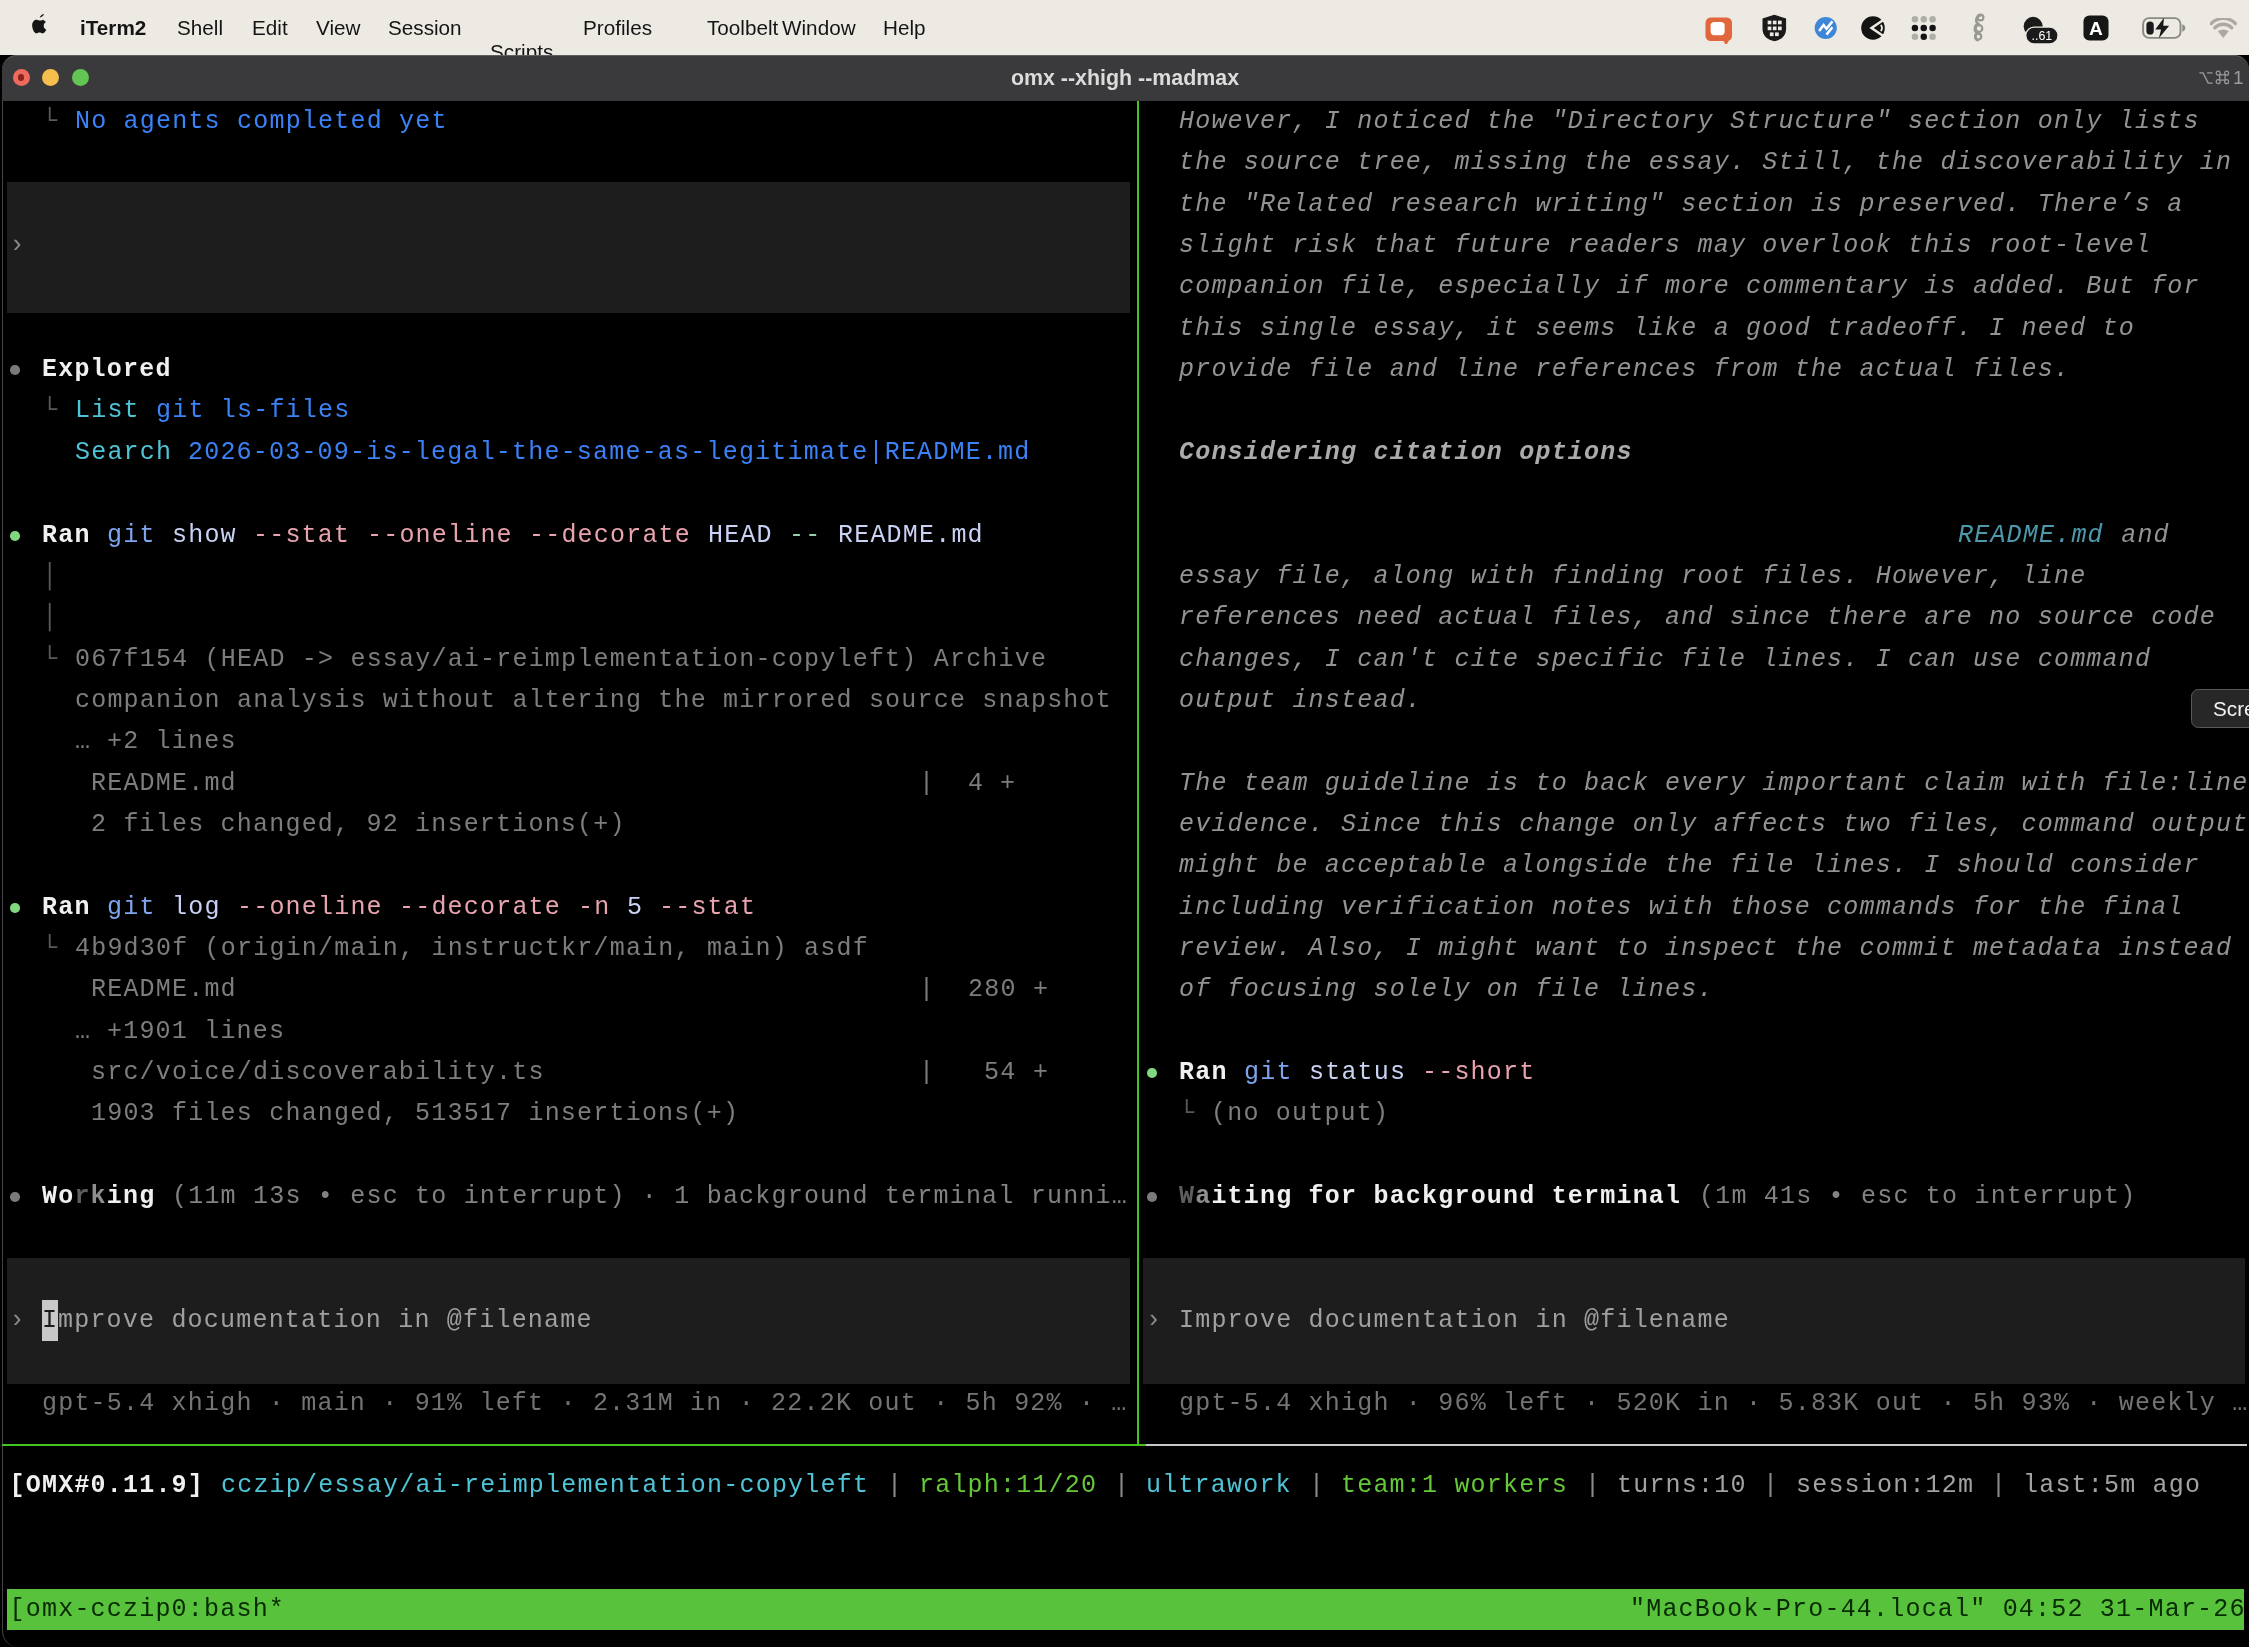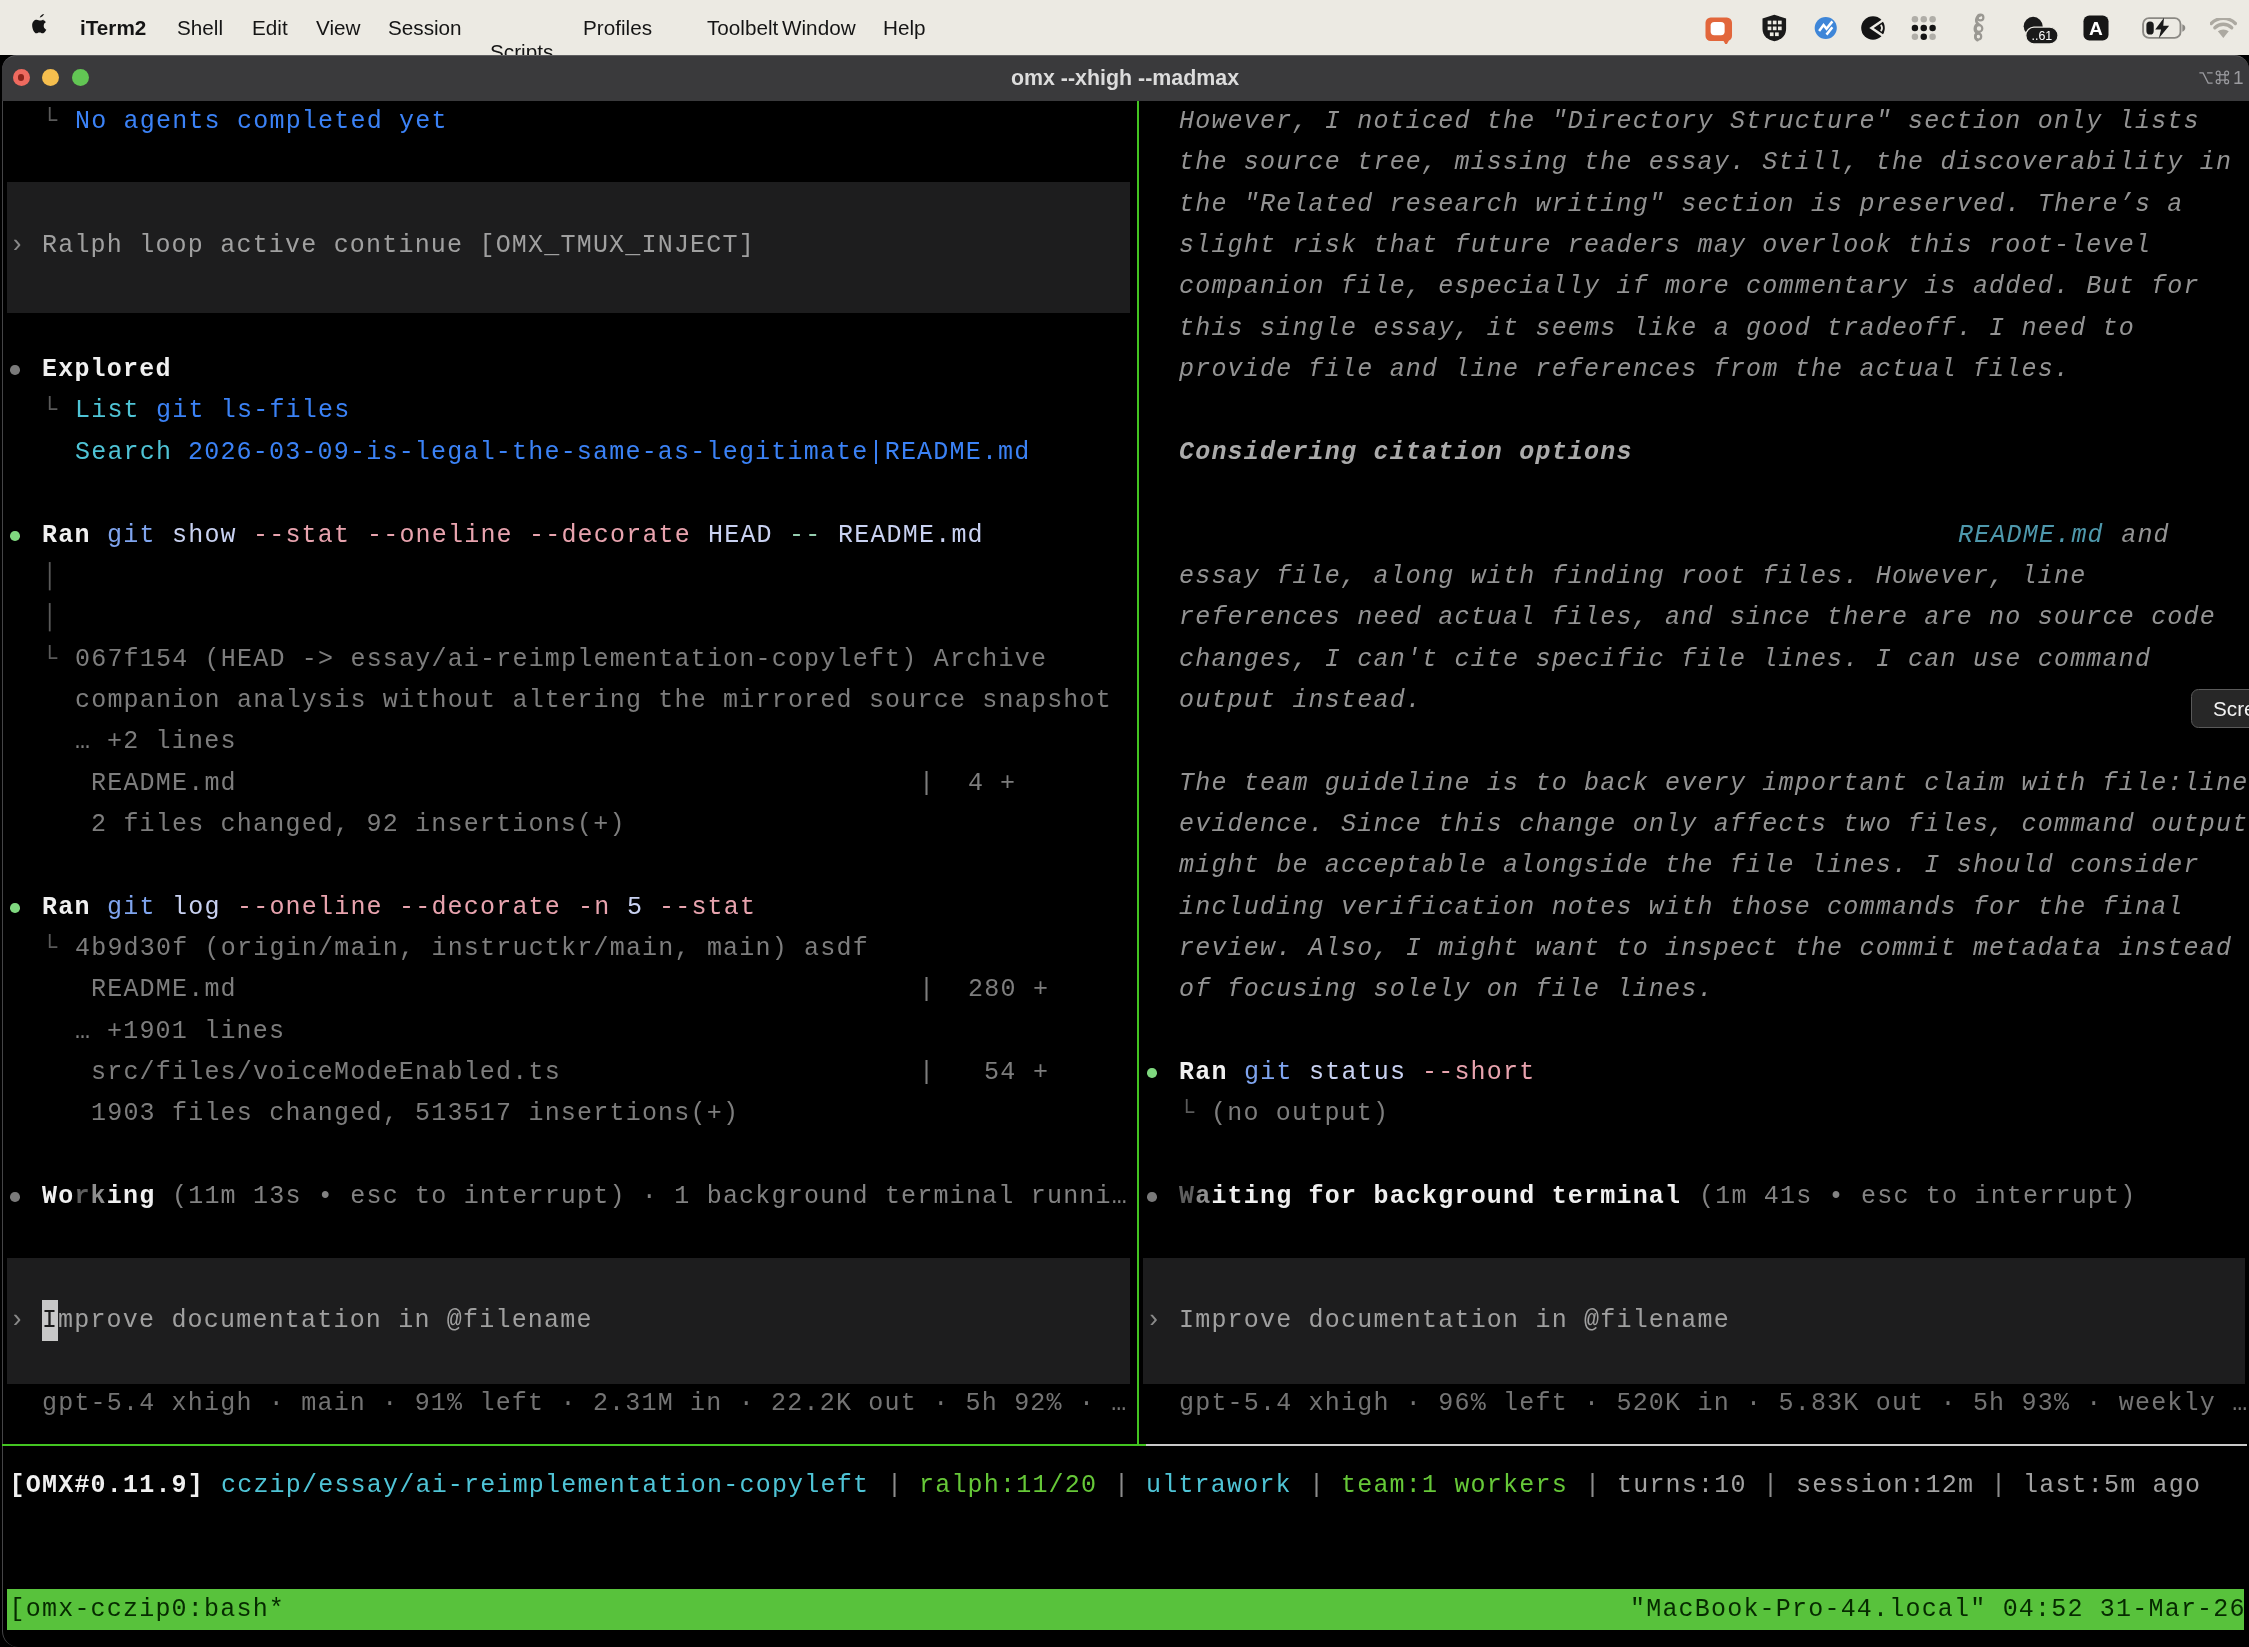--- a/index.html
+++ b/index.html
@@ -158,21 +158,20 @@
 <div style="position:absolute;left:1137px;top:101px;width:1.5px;height:1344px;background:#43C421"></div>
 <div style="position:absolute;left:1.5px;top:1444px;width:1145px;height:1.5px;background:#43C421"></div>
 <div style="position:absolute;left:1146px;top:1444px;width:1101px;height:1.5px;background:#C8C8C8"></div>
 <div style="position:absolute;left:7.4px;top:1589px;width:2237px;height:41px;background:#58C23C"></div>
 <div class="row" style="top:101px">
     <span class="t tr" style="left:42px;">└</span>
     <span class="t g" style="left:75px;">No agents completed yet</span>
   </div>
 <div class="row" style="top:225px">
     <span class="t pr" style="left:9.6px;">›</span>
-    <span class="t pt" style="left:42px;">Ralph loop active continue [OMX_TMUX_INJECT]</span>
   </div>
 <div class="row" style="top:349px">
     <em class="dot" style="left:10.3px;background:#7A7A7A"></em>
     <span class="t b" style="left:42px;">Explored</span>
   </div>
 <div class="row" style="top:390px">
     <span class="t tr" style="left:42px;">└</span>
     <span class="t cy" style="left:75px;">List</span>
     <span class="t g" style="left:156px;">git ls-files</span>
   </div>
@@ -237,21 +236,21 @@
     <span class="t dm" style="left:91px;">README.md</span>
     <span class="t dm" style="left:919px;">|</span>
     <span class="t dm" style="left:968px;">280</span>
     <span class="t dm" style="left:1033px;">+</span>
   </div>
 <div class="row" style="top:1011px">
     <span class="t dm" style="left:75px;">…</span>
     <span class="t dm" style="left:107px;">+1901 lines</span>
   </div>
 <div class="row" style="top:1052px">
-    <span class="t dm" style="left:91px;">src/files/voiceModeEnabled.ts</span>
+    <span class="t dm" style="left:91px;">src/voice/discoverability.ts</span>
     <span class="t dm" style="left:919px;">|</span>
     <span class="t dm" style="left:984px;">54</span>
     <span class="t dm" style="left:1033px;">+</span>
   </div>
 <div class="row" style="top:1093px">
     <span class="t dm" style="left:91px;">1903 files changed, 513517 insertions(+)</span>
   </div>
 <div class="row" style="top:1176px">
     <em class="dot" style="left:10.3px;background:#7A7A7A"></em>
     <span class="t bsh" style="left:42px"><i class="w1">Wo</i><i class="w2">r</i><i class="w3">k</i><i class="w1">ing</i></span>

